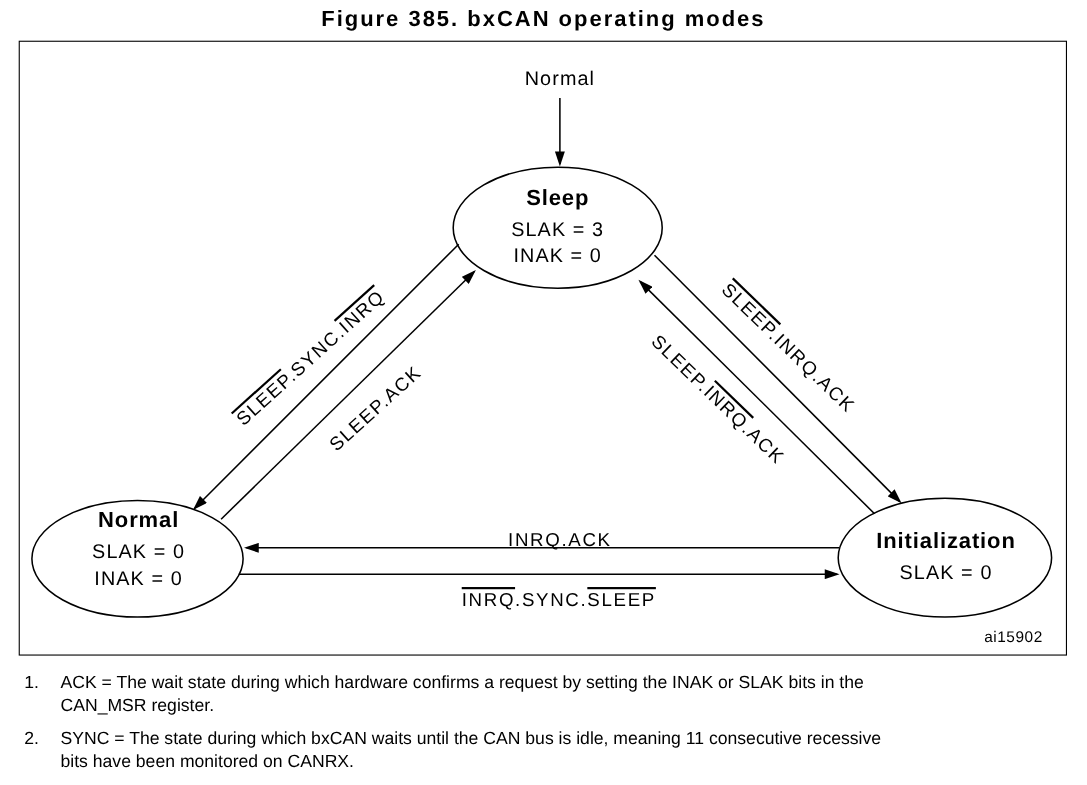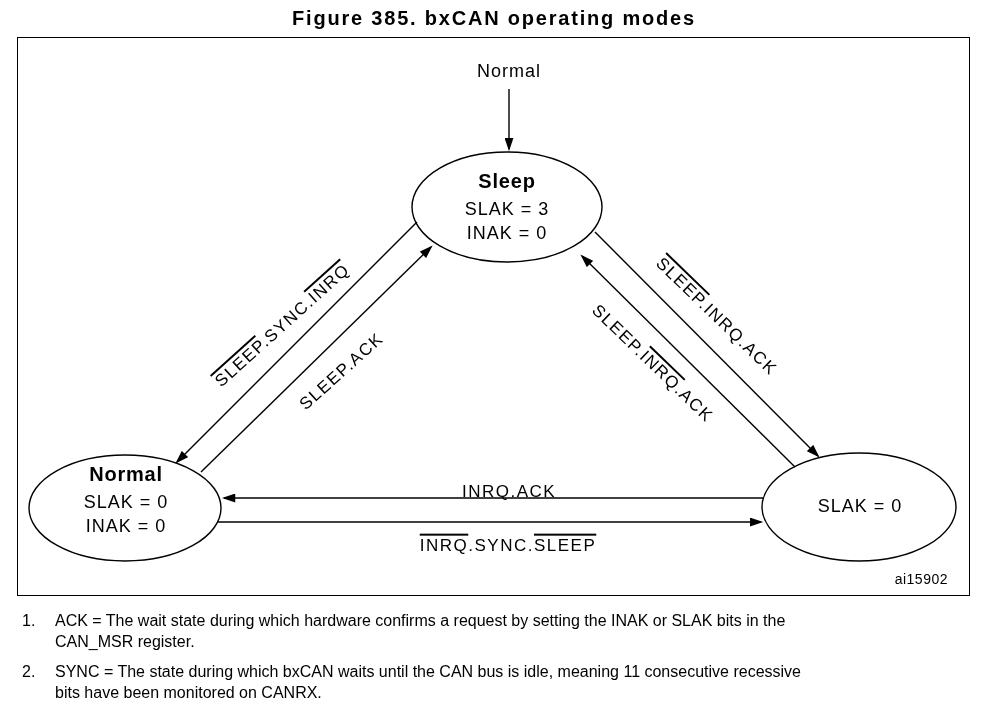--- a/index.html
+++ b/index.html
@@ -135,20 +135,21 @@
     <div class="state-bit">INAK = 0</div>
   </div>
 
   <div class="state" style="left:126px; top:499px;">
     <div class="state-name">Normal</div>
     <div class="state-bit">SLAK = 0</div>
     <div class="state-bit">INAK = 0</div>
   </div>
 
   <div class="state" style="left:860px; top:506px;">
+    <div class="state-name">Initialization</div>
     <div class="state-bit">SLAK = 0</div>
   </div>
 
   <div class="lbl" style="left:283px; top:326px; transform:translate(-50%,-50%) rotate(-42deg);"><span class="ov">SLEEP</span><span>.SYNC.</span><span class="ov">INRQ</span></div>
 
   <div class="lbl" style="left:342px; top:372px; transform:translate(-50%,-50%) rotate(-42deg);"><span>SLEEP.ACK</span></div>
 
   <div class="lbl" style="left:716px; top:317px; transform:translate(-50%,-50%) rotate(44deg);"><span class="ov">SLEEP</span><span>.INRQ.ACK</span></div>
 
   <div class="lbl" style="left:652px; top:364px; transform:translate(-50%,-50%) rotate(44deg);"><span>SLEEP.</span><span class="ov">INRQ</span><span>.ACK</span></div>

